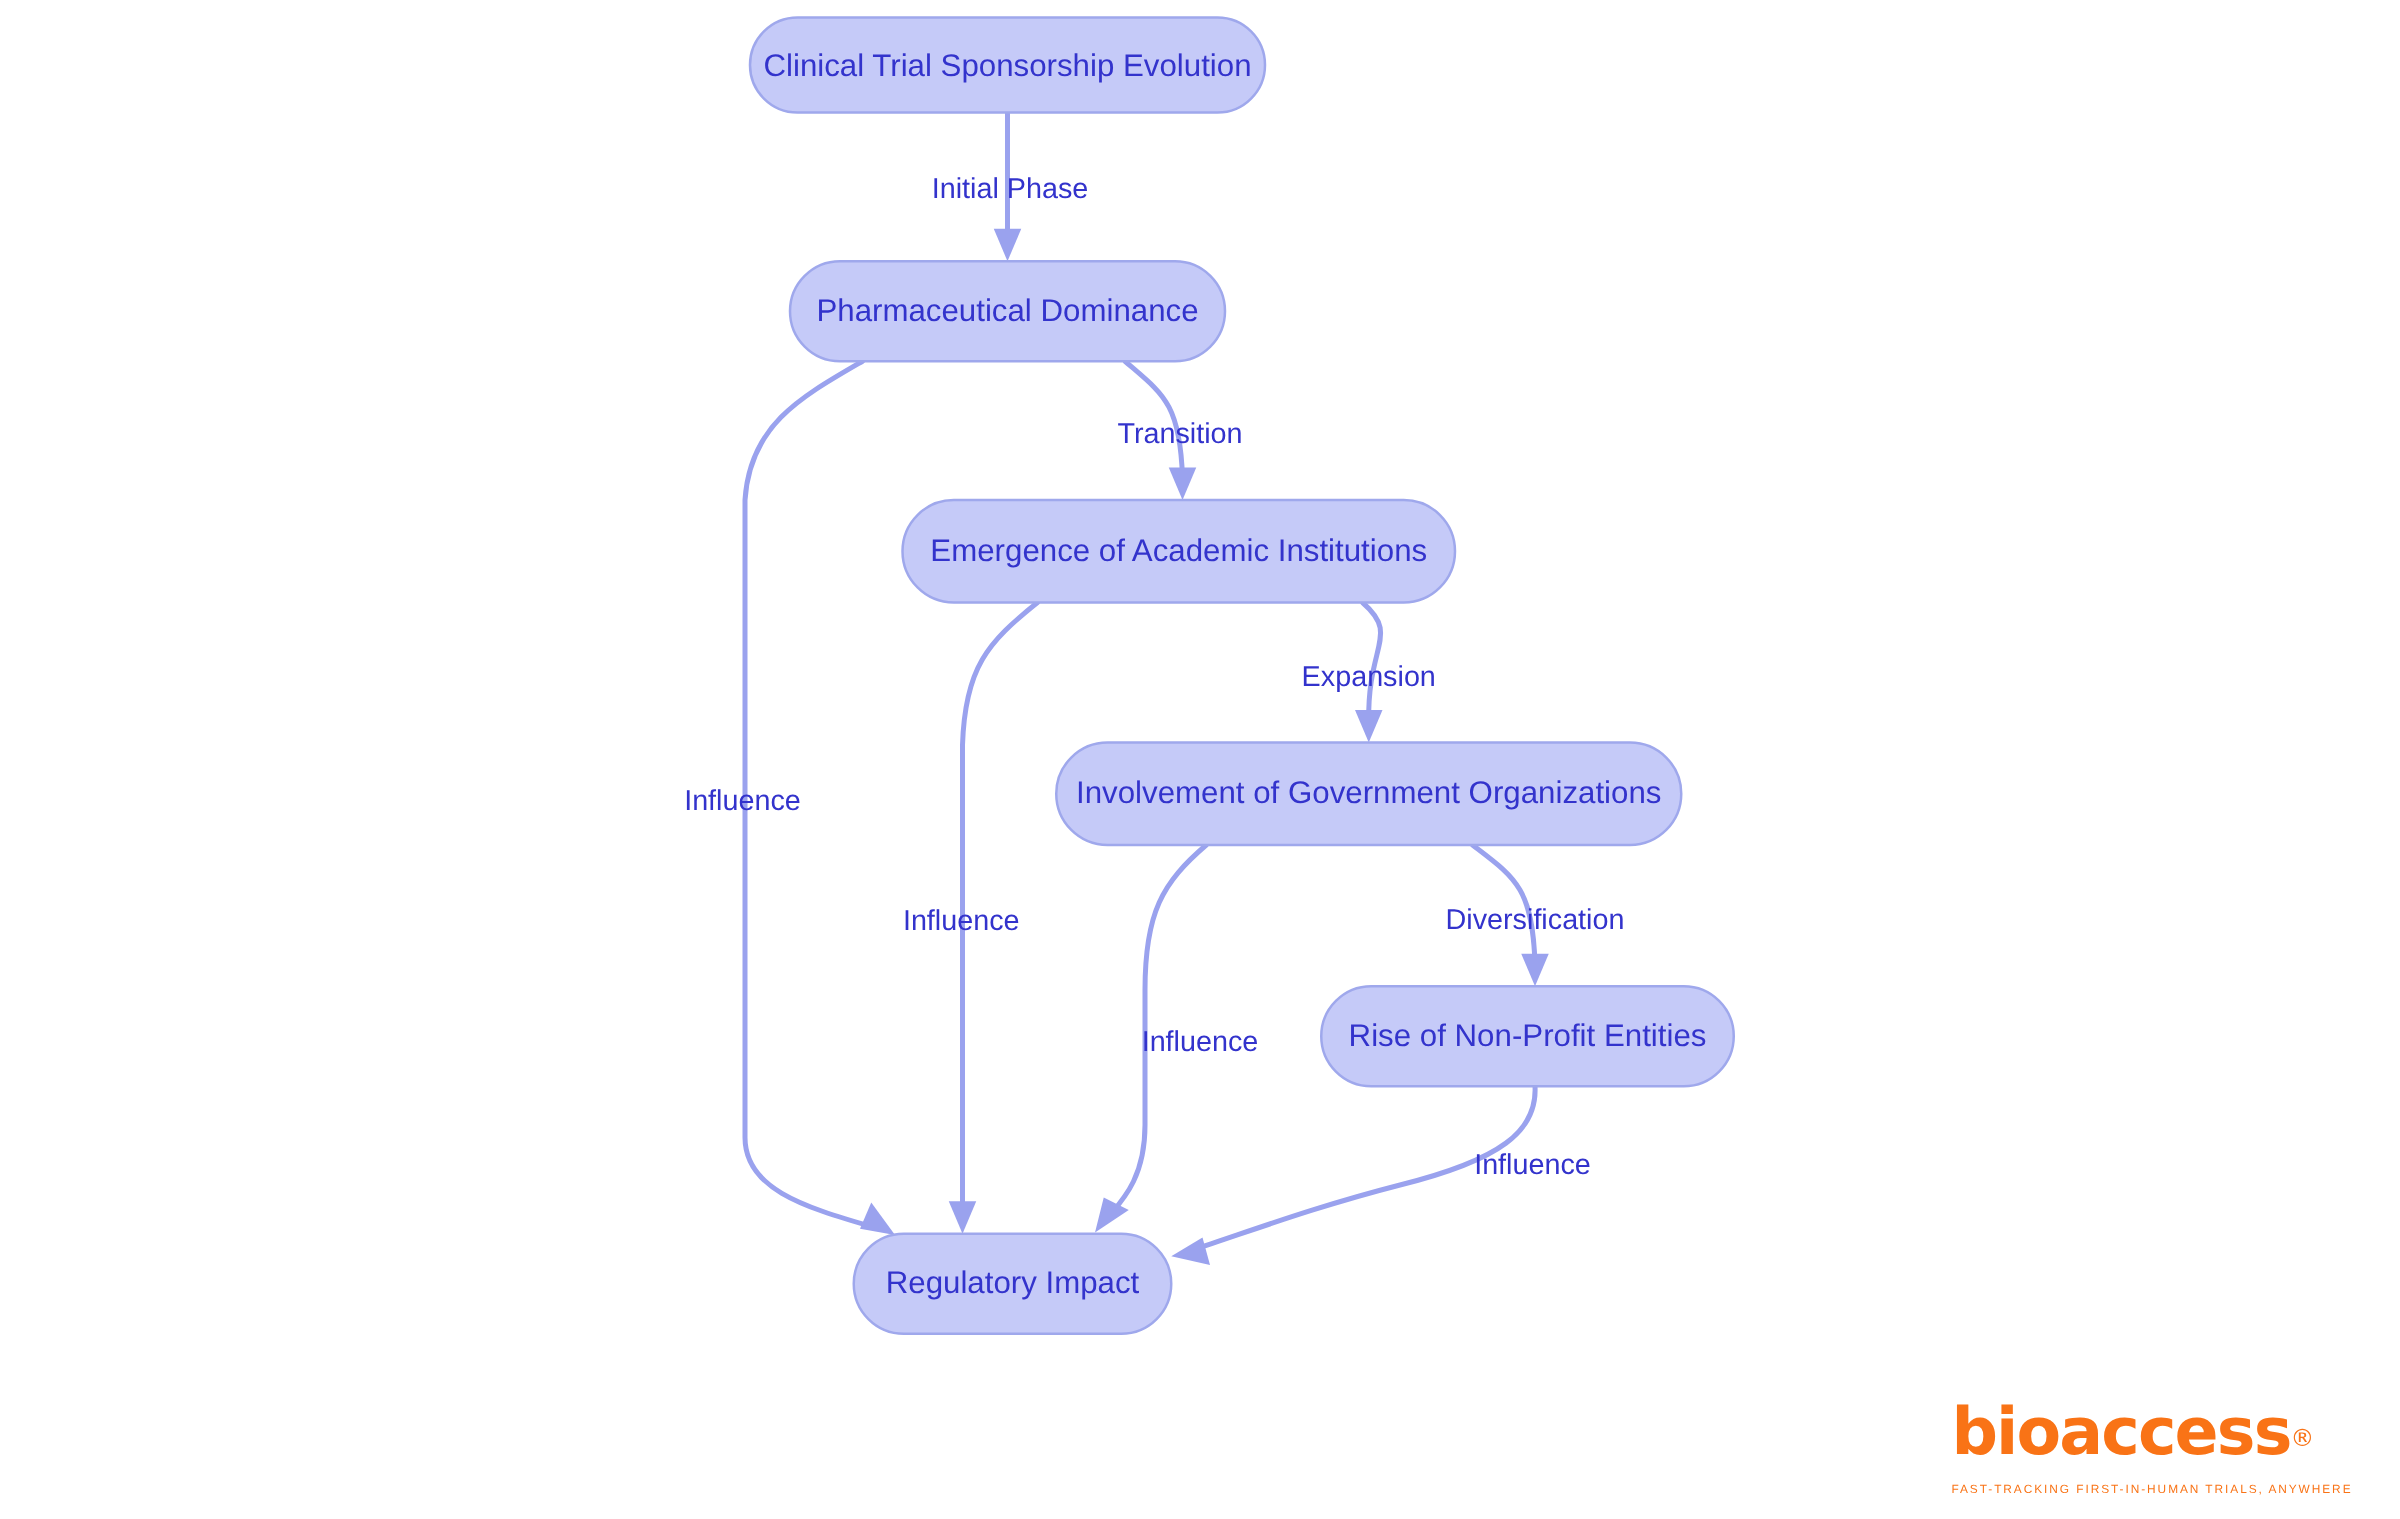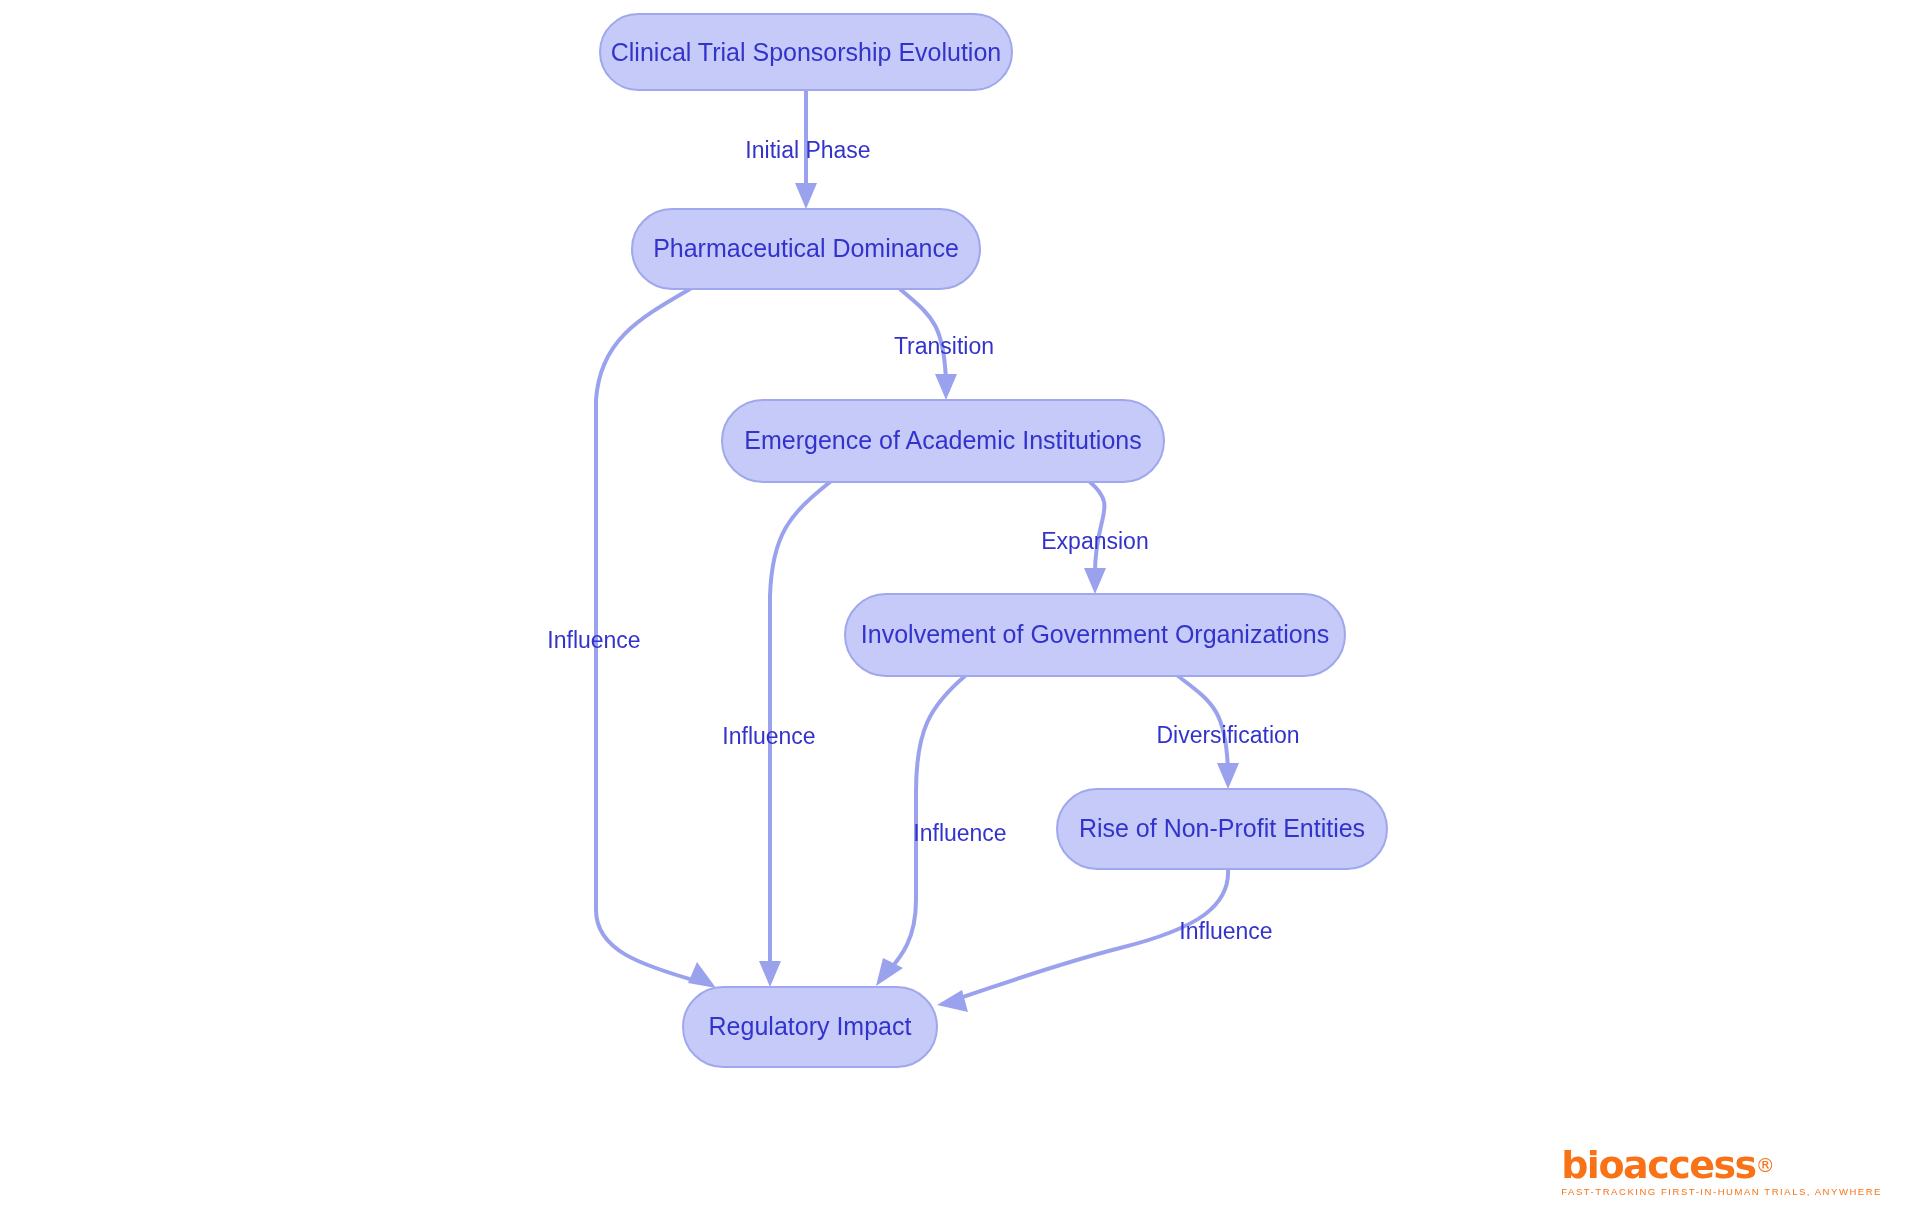--- a/index.html
+++ b/index.html
@@ -62,40 +62,40 @@
   #brand-logo {
     position: absolute;
     right: 38px;
     bottom: 18px;
     text-align: left;
     user-select: none;
   }
   #brand-wordmark {
     font-family: "DejaVu Sans", sans-serif;
     font-weight: bold;
-    font-size: 38px;
+    font-size: 52px;
     color: #f97316;
     letter-spacing: -1.5px;
     line-height: 1.02;
     display: inline-block;
   }
   #brand-reg {
     font-family: "DejaVu Sans", sans-serif;
     font-size: 19px;
     color: #f97316;
     vertical-align: super;
     font-weight: normal;
     letter-spacing: 0;
   }
   #brand-tagline {
     font-family: "Liberation Sans", sans-serif;
     font-size: 9.5px;
     color: #f97316;
     letter-spacing: 1.55px;
-    margin-top: 1px;
+    margin-top: 13px;
     white-space: nowrap;
   }
 </style>
 </head>
 <body>
 
 <div id="flow-root">
 
   <svg id="flow-svg" viewBox="0 0 1920 1215" xmlns="http://www.w3.org/2000/svg">
 

